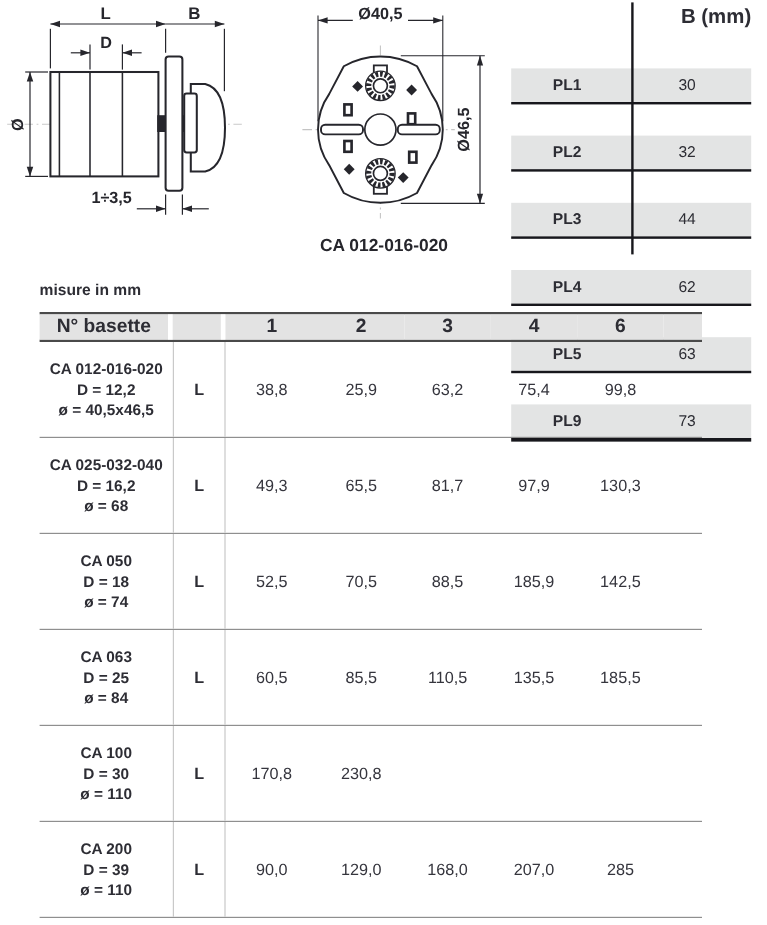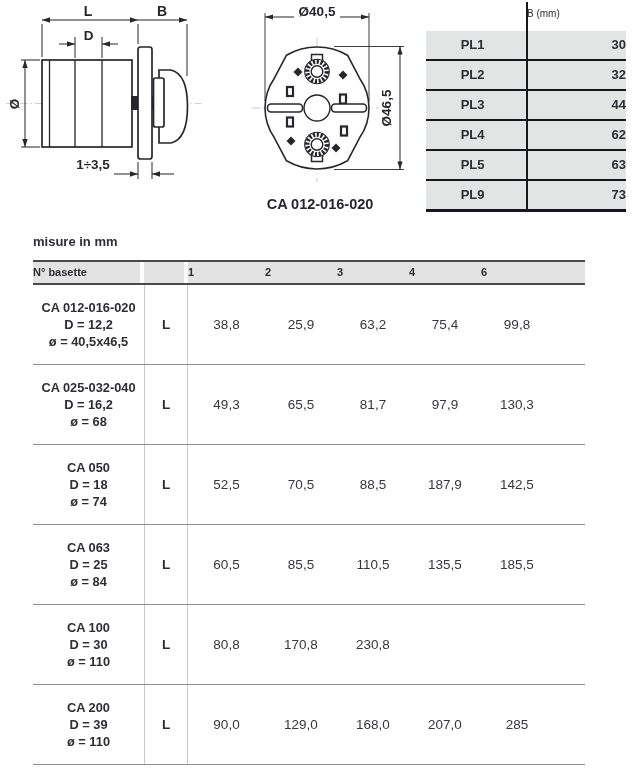--- a/index.html
+++ b/index.html
@@ -3,37 +3,37 @@
 <meta charset="utf-8">
 <style>
   html,body{margin:0;padding:0;background:#fff;}
   .page{position:relative;width:639px;height:771px;background:#fff;overflow:hidden;
         font-family:"Liberation Sans",sans-serif;color:#2d2d34;}
   svg text{font-family:"Liberation Sans",sans-serif;fill:#26262c;}
 
   
   .pl-table{position:absolute;left:426px;top:0;width:200px;height:215px;}
   .pl-header{position:absolute;left:101px;top:0;width:99px;height:28px;
-             line-height:28px;text-align:left;font-weight:400;font-size:10px;}
+             line-height:28px;text-align:right;font-weight:700;font-size:17px;}
   .pl-rows{position:absolute;left:0;top:31px;width:200px;}
-  .pl-row{display:flex;height:28px;background:#e3e4e4;border-bottom:2px solid #17171c;}
+  .pl-row{display:flex;height:28px;background:#e3e4e4;border-bottom:2px solid #17171c;margin-top:26px;}
   .pl-row:last-child{border-bottom-width:3px;}
   .pl-row .pl-label{width:101px;text-align:center;line-height:28px;font-weight:700;font-size:13px;}
-  .pl-row .pl-value{width:116px;text-align:right;line-height:28px;font-weight:700;font-size:13px;}
+  .pl-row .pl-value{width:116px;text-align:center;line-height:28px;font-weight:400;font-size:13px;}
   .pl-vline{position:absolute;left:100px;top:2px;width:2px;height:210px;background:#17171c;}
 
   
   .note{position:absolute;left:33px;top:234px;font-weight:700;font-size:13px;}
 
   
   .sizes-table{position:absolute;left:33px;top:260px;width:552px;}
   .st-header{display:grid;grid-template-columns:111px 44px 77px 72px 72px 72px 72px 32px;
              border-top:2px solid #4a4a4a;border-bottom:2px solid #4a4a4a;height:21px;}
-  .st-header .hcell{background:#e3e3e3;line-height:21px;text-align:left;
-                    font-weight:700;font-size:11px;}
+  .st-header .hcell{background:#e3e3e3;line-height:21px;text-align:center;
+                    font-weight:700;font-size:16px;}
   .st-header .hcell.gap-r{border-right:4px solid #fff;}
   .st-body .st-row{display:grid;grid-template-columns:111px 44px 77px 72px 72px 72px 72px 32px;
              height:80px;border-bottom:1px solid #8f8f8f;box-sizing:border-box;}
   .st-row .c{display:flex;align-items:center;justify-content:center;}
   .c-name{flex-direction:column;font-weight:700;font-size:12.8px;line-height:17px;text-align:center;}
   .c-l{font-weight:700;font-size:13.5px;border-left:1px solid #c9c9c9;border-right:1px solid #c9c9c9;}
   .c-val{font-size:13.5px;color:#35353d;}
 </style>
 </head>
 <body>
@@ -225,21 +225,21 @@
         <div class="st-row">
           <div class="c c-name">
             <div>CA 050</div>
             <div>D = 18</div>
             <div>ø = 74</div>
           </div>
           <div class="c c-l">L</div>
           <div class="c c-val">52,5</div>
           <div class="c c-val">70,5</div>
           <div class="c c-val">88,5</div>
-          <div class="c c-val">187,9</div>
+          <div class="c c-val">185,9</div>
           <div class="c c-val">142,5</div>
           <div class="c"></div>
         </div>
         <div class="st-row">
           <div class="c c-name">
             <div>CA 063</div>
             <div>D = 25</div>
             <div>ø = 84</div>
           </div>
           <div class="c c-l">L</div>
@@ -250,21 +250,20 @@
           <div class="c c-val">185,5</div>
           <div class="c"></div>
         </div>
         <div class="st-row">
           <div class="c c-name">
             <div>CA 100</div>
             <div>D = 30</div>
             <div>ø = 110</div>
           </div>
           <div class="c c-l">L</div>
-          <div class="c c-val">80,8</div>
           <div class="c c-val">170,8</div>
           <div class="c c-val">230,8</div>
           <div class="c"></div>
         </div>
         <div class="st-row">
           <div class="c c-name">
             <div>CA 200</div>
             <div>D = 39</div>
             <div>ø = 110</div>
           </div>

